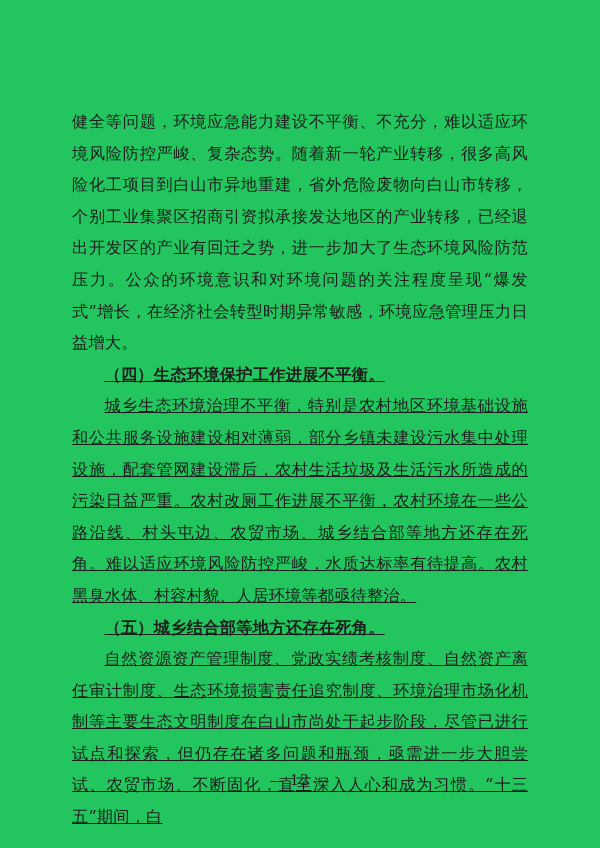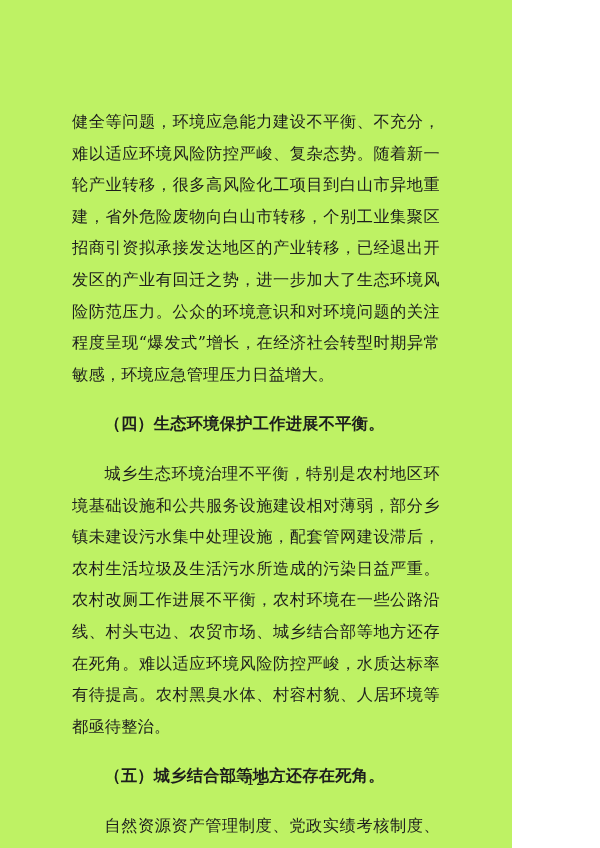--- a/index.html
+++ b/index.html
@@ -9,40 +9,41 @@
   body {
     width: 600px;
     height: 848px;
     background: #ffffff;
     font-family: "DejaVu Serif", "Liberation Serif", serif;
     color: #1b1b1b;
     overflow: hidden;
   }
   .page {
     position: relative;
-    width: 512px;
+    width: 600px;
     height: 848px;
     box-sizing: border-box;
     padding: 106px 72px 0 72px;
-    background: #bef264;
+    background: #22c55e;
   }
   .doc-body {
     font-size: 16.2px;
     line-height: 31.6px;
     text-align: justify;
     text-justify: inter-ideograph;
     letter-spacing: 0.2px;
     color: #1d1d1d;
   }
   .para {
     margin: 0;
     text-indent: 0;
   }
   .para + .para {
-    margin-top: 18px;
+    margin-top: 0;
+    text-decoration: underline;
   }
   .indent {
     text-indent: 2em;
   }
   .heading {
     text-indent: 2em;
     font-weight: bold;
     font-family: "DejaVu Sans", "Liberation Sans", sans-serif;
     letter-spacing: 0.3px;
   }

